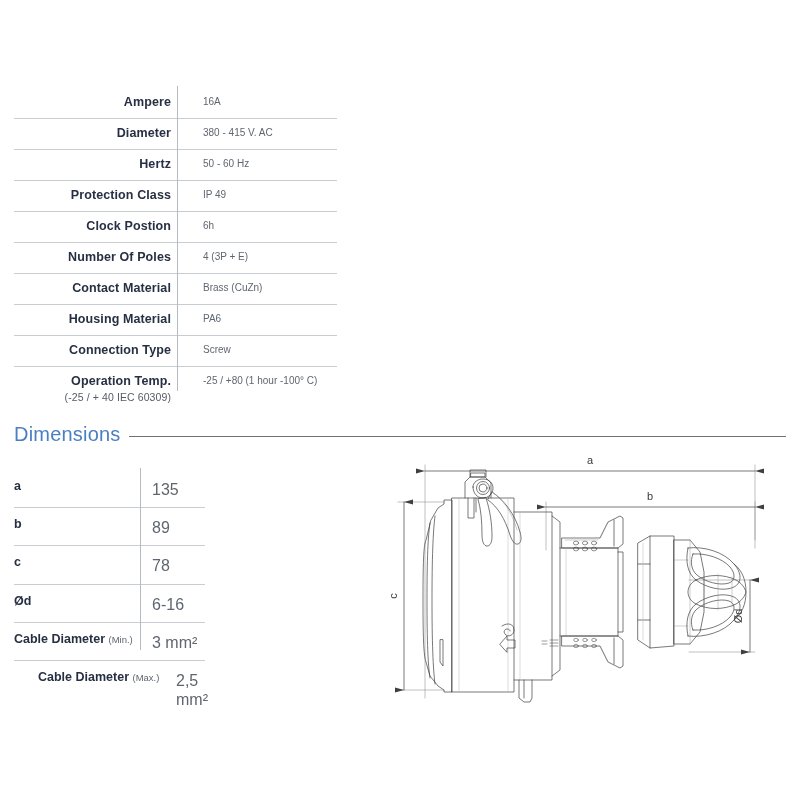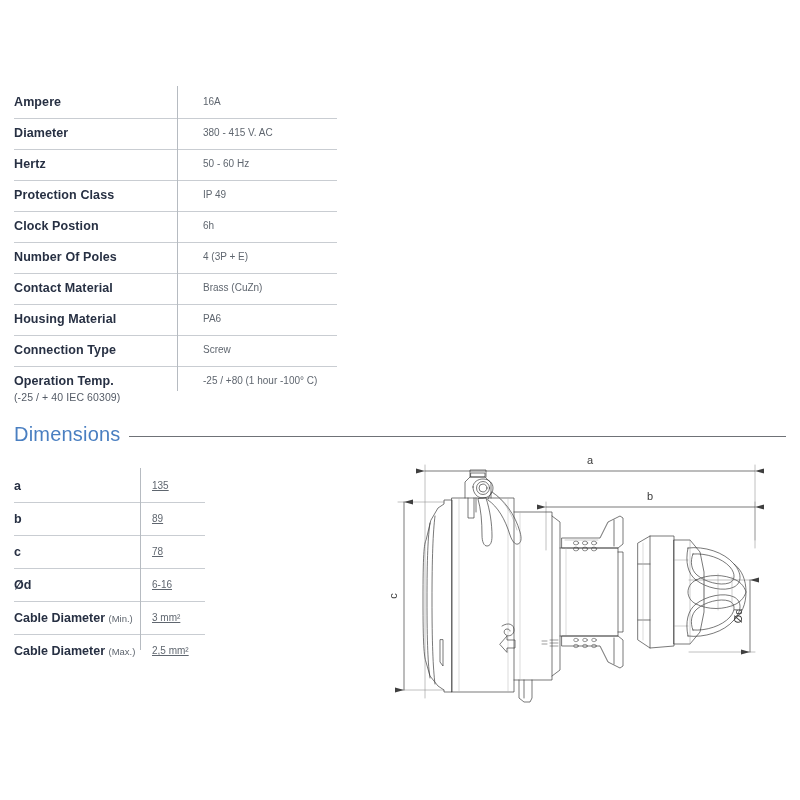--- a/index.html
+++ b/index.html
@@ -32,20 +32,21 @@
   .spec-label {
     width: 163px;
     flex: none;
     box-sizing: border-box;
     padding: 7px 6px 7px 0;
     font-size: 12.5px;
     font-weight: bold;
     color: #273043;
     letter-spacing: .1px;
     line-height: 1.25;
+    text-align: right;
   }
   .spec-sub {
     display: block;
     font-size: 10.5px;
     font-weight: normal;
     color: #545b66;
     margin-top: 1px;
   }
   .spec-value {
     flex: 1;
@@ -94,44 +95,43 @@
     left: 14px;
     top: 470px;
     width: 191px;
   }
   .dim-row {
     display: flex;
     align-items: stretch;
     border-bottom: 1px solid #c9cdd2;
     min-height: 31px;
   }
-  .dim-row:last-child { border-bottom: none; }
+  .dim-row:last-child { border-bottom: none; margin-left: 24px; }
   .dim-label {
     width: 126px;
     flex: none;
     box-sizing: border-box;
     padding: 9px 4px 8px 0;
     font-size: 12.5px;
     font-weight: bold;
     color: #273043;
     line-height: 1.2;
   }
   .dim-qual {
     font-size: 9.5px;
     font-weight: normal;
     color: #5f666f;
   }
   .dim-value {
     flex: 1;
     box-sizing: border-box;
     padding: 10px 2px 8px 12px;
-    font-size: 10px;
+    font-size: 16px;
     color: #5f666f;
     line-height: 1.2;
-    text-decoration: underline;
   }
   #dim-divider {
     position: absolute;
     left: 140px;
     top: 468px;
     width: 1px;
     height: 182px;
     background: #b6bbc1;
   }
 

